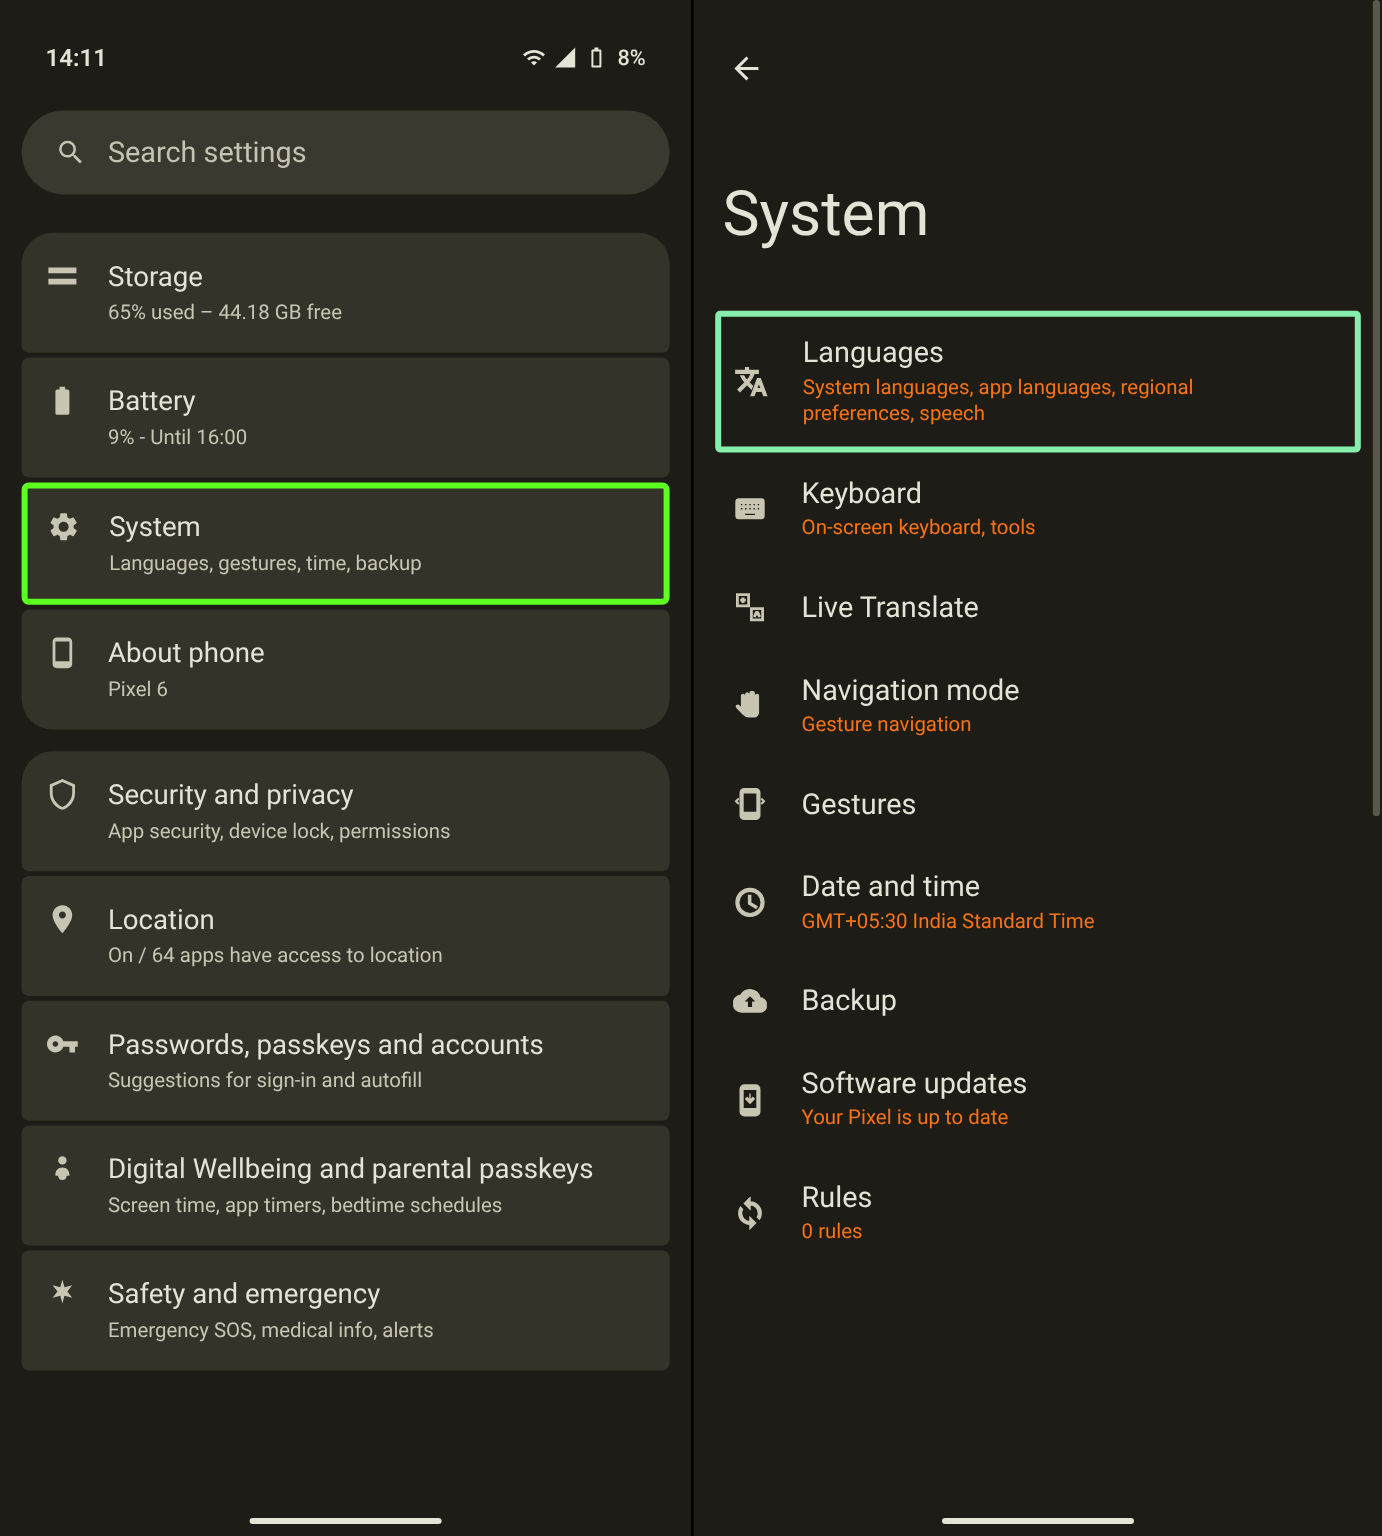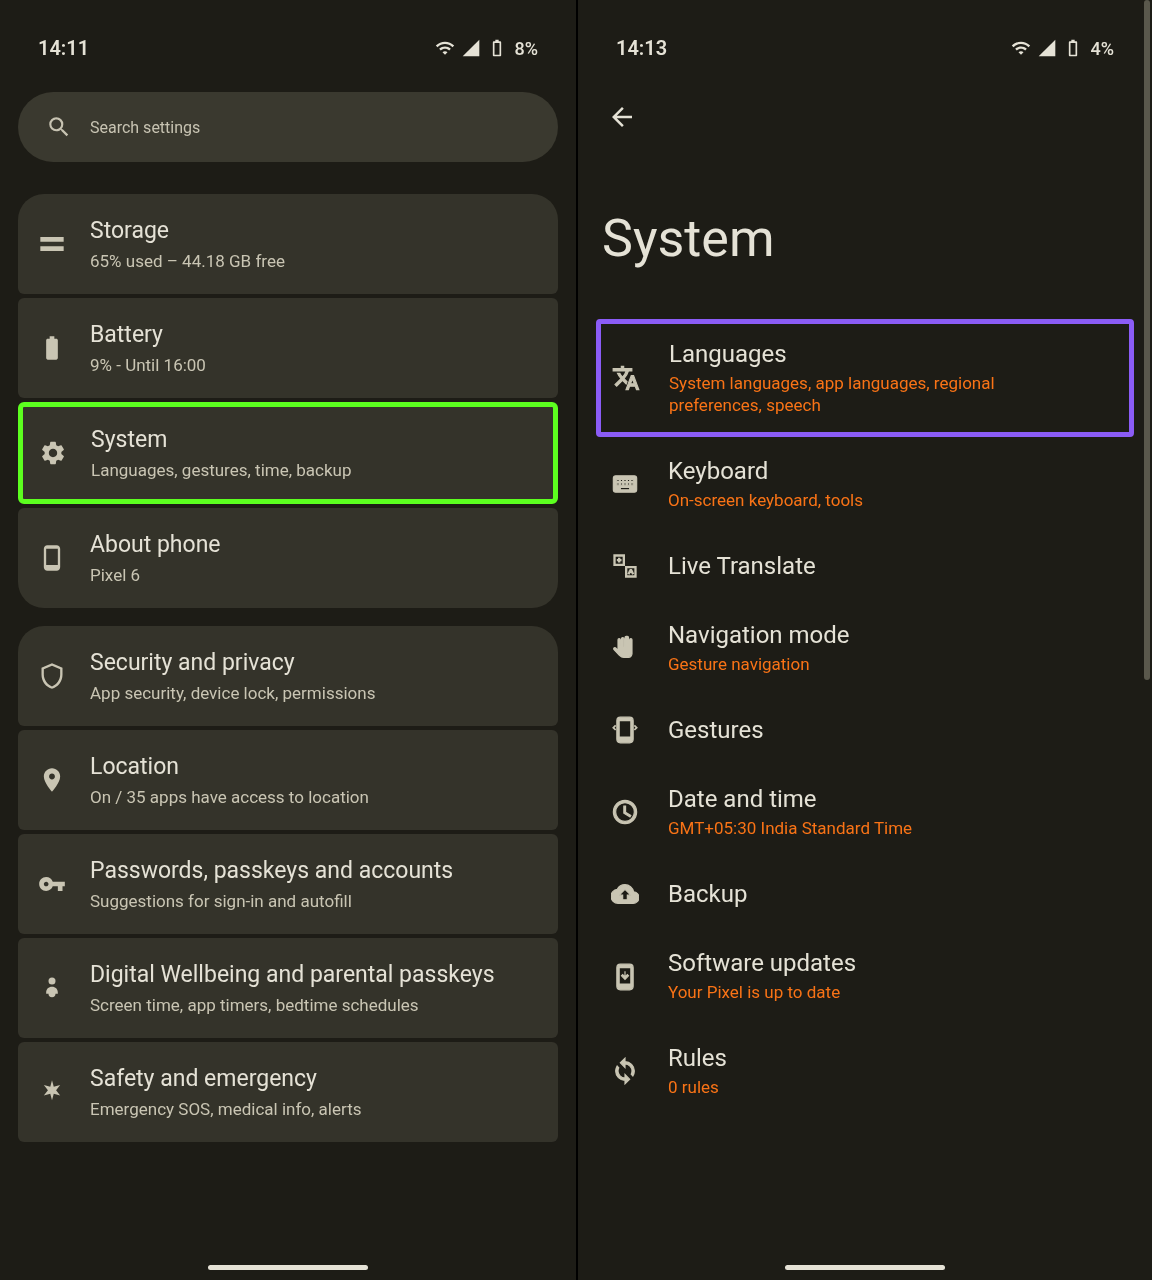--- a/index.html
+++ b/index.html
@@ -37,28 +37,28 @@
     background: #3a392f;
     border-radius: 48px;
     height: 70px;
     display: flex;
     align-items: center;
     padding: 0 28px;
     gap: 18px;
     margin: 14px 0 32px 0;
   }
   .search-box svg { width: 26px; height: 26px; fill: #c7c3b2; }
-  .search-placeholder { color: #c7c3b2; font-size: 16px; }
+  .search-placeholder { color: #c7c3b2; font-size: 24px; }
   .group { margin-bottom: 18px; }
   .card {
     background: #34332a;
     border-radius: 6px;
     margin-bottom: 4px;
     display: flex;
-    align-items: center;
+    align-items: flex-start;
     padding: 22px 20px;
     gap: 24px;
     cursor: pointer;
   }
   .card.first { border-top-left-radius: 26px; border-top-right-radius: 26px; }
   .card.last { border-bottom-left-radius: 26px; border-bottom-right-radius: 26px; }
   .card.highlight { border: 5px solid #5cff1f; border-radius: 6px; padding: 18px 16px; }
   .card-icon { width: 28px; height: 28px; flex-shrink: 0; display:flex; align-items:center; justify-content:center; }
   .card-icon svg { width: 28px; height: 28px; fill: #c9c5b3; }
   .card-text { flex: 1; }
@@ -70,21 +70,21 @@
   .back-btn svg { width: 30px; height: 30px; fill: #e5e2d6; }
   .page-title { color: #e5e2d6; font-size: 52px; font-weight: 400; margin: 70px 0 50px 6px; }
   .list-row {
     display: flex;
     align-items: center;
     gap: 28px;
     padding: 20px 10px 20px 14px;
     cursor: pointer;
     border-radius: 4px;
   }
-  .list-row.highlight { border: 5px solid #8b5cf6; padding: 16px 6px 16px 10px; }
+  .list-row.highlight { border: 5px solid #86efac; padding: 16px 6px 16px 10px; }
   .row-icon { width: 30px; height: 30px; flex-shrink:0; display:flex; align-items:center; justify-content:center; }
   .row-icon svg { width: 28px; height: 28px; fill: #c9c5b3; stroke: #c9c5b3; }
   .row-text { flex: 1; }
   .row-title { color: #e5e2d6; font-size: 24px; font-weight: 400; }
   .row-sub { color: #f97316; font-size: 17px; margin-top: 4px; line-height: 1.3; max-width: 380px; }
   .nav-indicator {
     position: absolute;
     bottom: 10px;
     left: 50%;
     transform: translateX(-50%);
@@ -190,21 +190,21 @@
       </div>
     </div>
     <div class="card">
       <span class="card-icon">
           <svg viewBox="0 0 24 24">
             <path d="M12 2C8.13 2 5 5.13 5 9c0 5.25 7 13 7 13s7-7.75 7-13c0-3.87-3.13-7-7-7zm0 9.5c-1.38 0-2.5-1.12-2.5-2.5s1.12-2.5 2.5-2.5 2.5 1.12 2.5 2.5-1.12 2.5-2.5 2.5z"></path>
           </svg>
         </span>
       <div class="card-text">
         <div class="card-title">Location</div>
-        <div class="card-sub">On / 35 apps have access to location</div>
+        <div class="card-sub">On / 64 apps have access to location</div>
       </div>
     </div>
     <div class="card">
       <span class="card-icon">
           <svg viewBox="0 0 24 24">
             <path d="M12.65 10C11.83 7.67 9.61 6 7 6c-3.31 0-6 2.69-6 6s2.69 6 6 6c2.61 0 4.83-1.67 5.65-4H17v4h4v-4h2v-4H12.65zM7 14c-1.1 0-2-.9-2-2s.9-2 2-2 2 .9 2 2-.9 2-2 2z"></path>
           </svg>
         </span>
       <div class="card-text">
         <div class="card-title">Passwords, passkeys and accounts</div>
@@ -234,35 +234,20 @@
         <div class="card-sub">Emergency SOS, medical info, alerts</div>
       </div>
     </div>
   </div>
 
   <div class="nav-indicator"></div>
 </div>
 
 <div class="phone right">
   <div class="scrollbar"></div>
-  <div class="status-bar">
-    <span class="status-time">14:13</span>
-    <div class="status-icons">
-      <svg viewBox="0 0 24 24">
-          <path d="M1 9l2 2c4.97-4.97 13.03-4.97 18 0l2-2C16.93 2.93 7.07 2.93 1 9zm8 8l3 3 3-3c-1.65-1.66-4.34-1.66-6 0zm-4-4l2 2c2.76-2.76 7.24-2.76 10 0l2-2C15.14 9.14 8.87 9.14 5 13z"></path>
-        </svg>
-      <svg viewBox="0 0 24 24">
-          <path d="M2 22h20V2L2 22z"></path>
-        </svg>
-      <svg viewBox="0 0 24 24">
-          <path d="M15.67 4H14V2h-4v2H8.33C7.6 4 7 4.6 7 5.33v15.33C7 21.4 7.6 22 8.33 22h7.33c.74 0 1.34-.6 1.34-1.33V5.33C17 4.6 16.4 4 15.67 4zM15 20H9V6h6v14z"></path>
-        </svg>
-      <span class="battery-pct">4%</span>
-    </div>
-  </div>
 
   <div class="back-row">
     <div class="back-btn">
       <svg viewBox="0 0 24 24">
           <path d="M20 11H7.83l5.59-5.59L12 4l-8 8 8 8 1.41-1.41L7.83 13H20v-2z"></path>
         </svg>
     </div>
   </div>
 
   <h1 class="page-title">System</h1>

